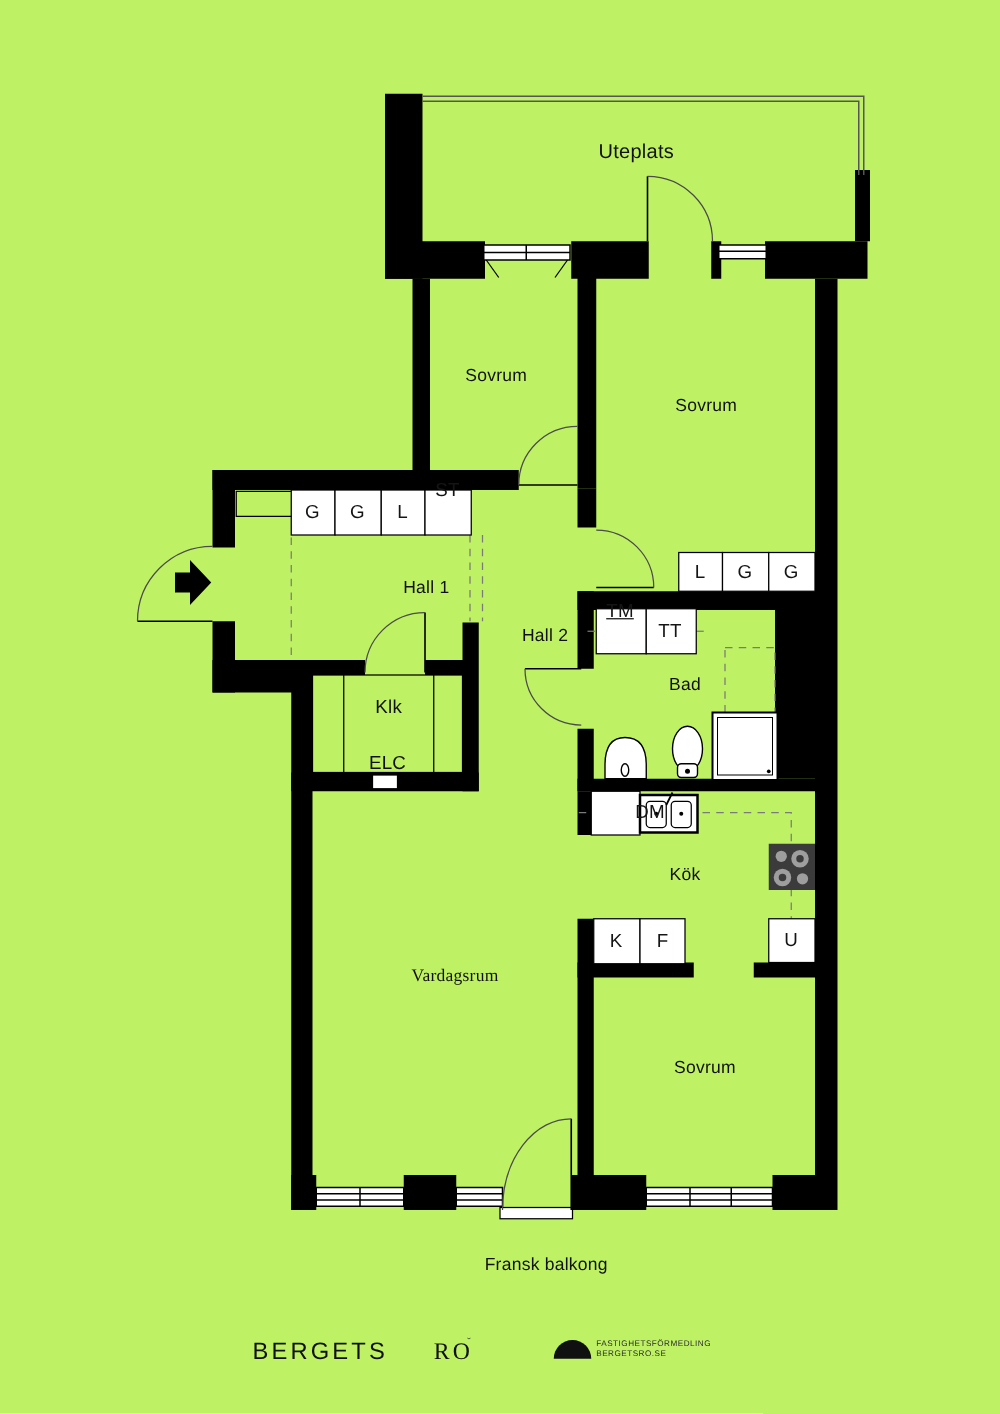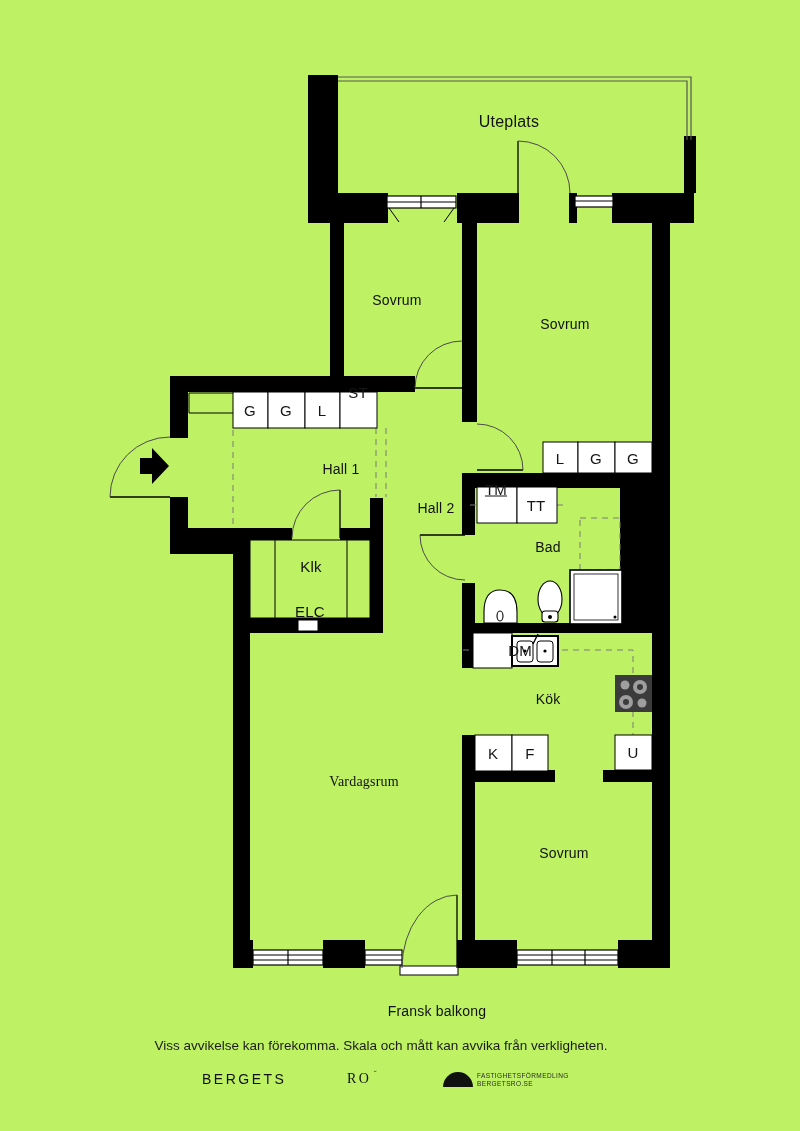--- a/index.html
+++ b/index.html
@@ -5,21 +5,21 @@
   html,body{margin:0;padding:0;background:#ffffff;}
   #canvas{position:relative;width:800px;height:1131px;background:#bef264;overflow:hidden;
           font-family:"Liberation Sans", sans-serif;}
   #plan-svg{position:absolute;left:0;top:0;}
   .lbl{position:absolute;transform:translate(-50%,-50%);font-size:14px;color:#111;
        white-space:nowrap;letter-spacing:.2px;}
   .lbl.small{font-size:15px;}
   .lbl.cell{font-size:15px;color:#151515;}
   #disclaimer{position:absolute;left:381px;top:1045px;transform:translate(-50%,-50%);
               font-size:13.5px;color:#1c1c1c;white-space:nowrap;}
-  .brand{position:absolute;top:1071px;font-size:14px;color:#101010;letter-spacing:2.5px;}
+  .brand{position:absolute;top:1071px;font-size:19px;color:#101010;letter-spacing:2.5px;}
   #brand-first{left:202px;}
   #brand-second{left:347px;font-family:Liberation Serif, serif;}
   #brand-mark{position:absolute;left:374px;top:1069px;font-size:8px;color:#333;}
   #logo-half-circle{position:absolute;left:443px;top:1072px;width:30px;height:15px;
                     background:#101010;border-radius:15px 15px 0 0;}
   .tagline{position:absolute;left:477px;font-size:6.5px;line-height:7px;letter-spacing:.4px;
            color:#2a2a2a;white-space:nowrap;}
   #tagline1{top:1072px;}
   #tagline2{top:1080px;}
 </style>
@@ -228,21 +228,20 @@
   <div class="lbl cell" style="left:560px;top:458px;">L</div>
   <div class="lbl cell" style="left:596px;top:458px;">G</div>
   <div class="lbl cell" style="left:633px;top:458px;">G</div>
   <div class="lbl cell" style="left:496px;top:489px;text-decoration:underline;">TM</div>
   <div class="lbl cell" style="left:536px;top:505px;">TT</div>
   <div class="lbl cell" style="left:480px;top:650px;margin-left:40px;">DM</div>
   <div class="lbl cell" style="left:493px;top:753px;">K</div>
   <div class="lbl cell" style="left:530px;top:753px;">F</div>
   <div class="lbl cell" style="left:633px;top:752px;">U</div>
 
-  <div id="disclaimer">Viss avvikelse kan förekomma. Skala och mått kan avvika från verkligheten.</div>
 
   <div class="brand" id="brand-first">BERGETS</div>
   <div class="brand" id="brand-second">RO</div>
   <div id="brand-mark">˘</div>
   <div id="logo-half-circle"></div>
   <div class="tagline" id="tagline1">FASTIGHETSFÖRMEDLING</div>
   <div class="tagline" id="tagline2">BERGETSRO.SE</div>
 </div>
 
 </body></html>

